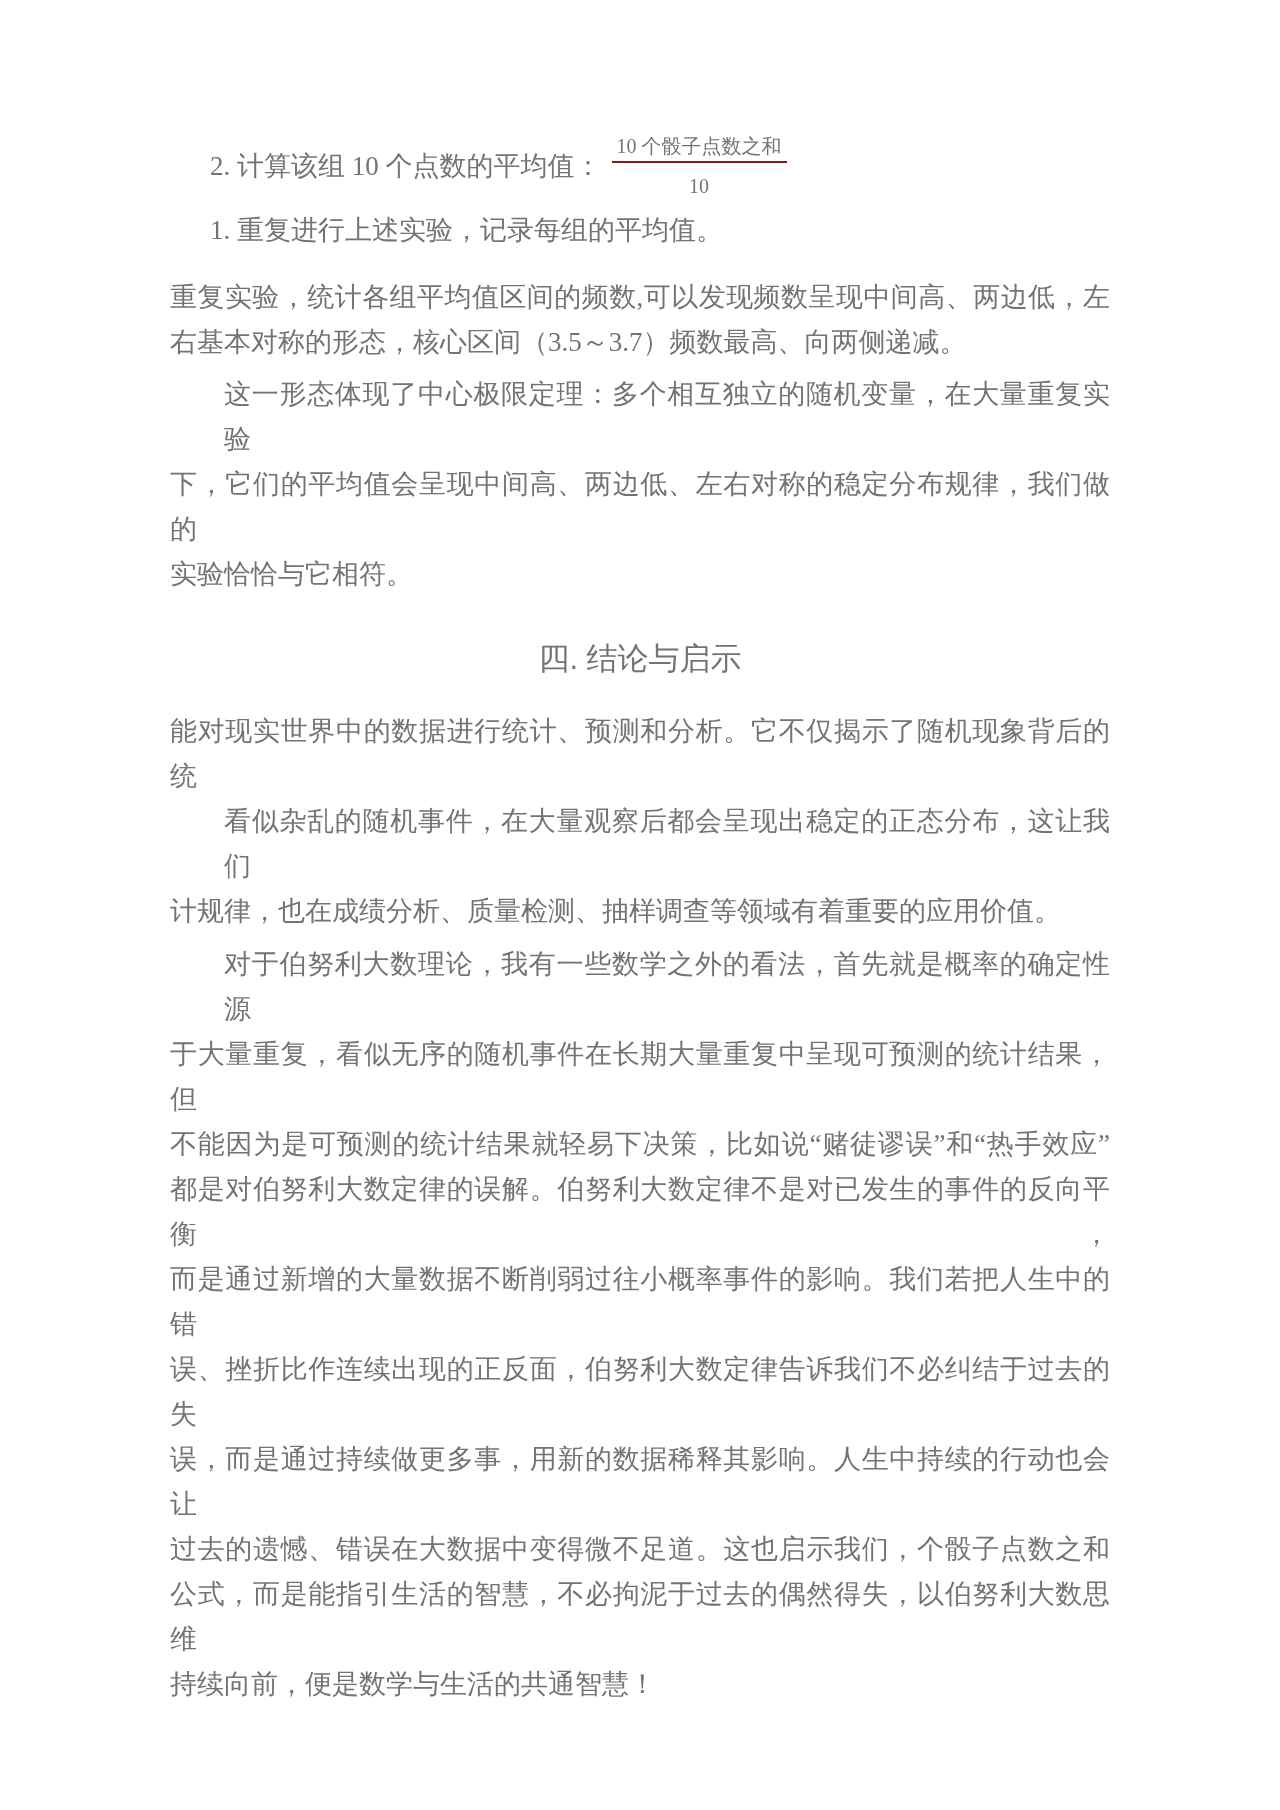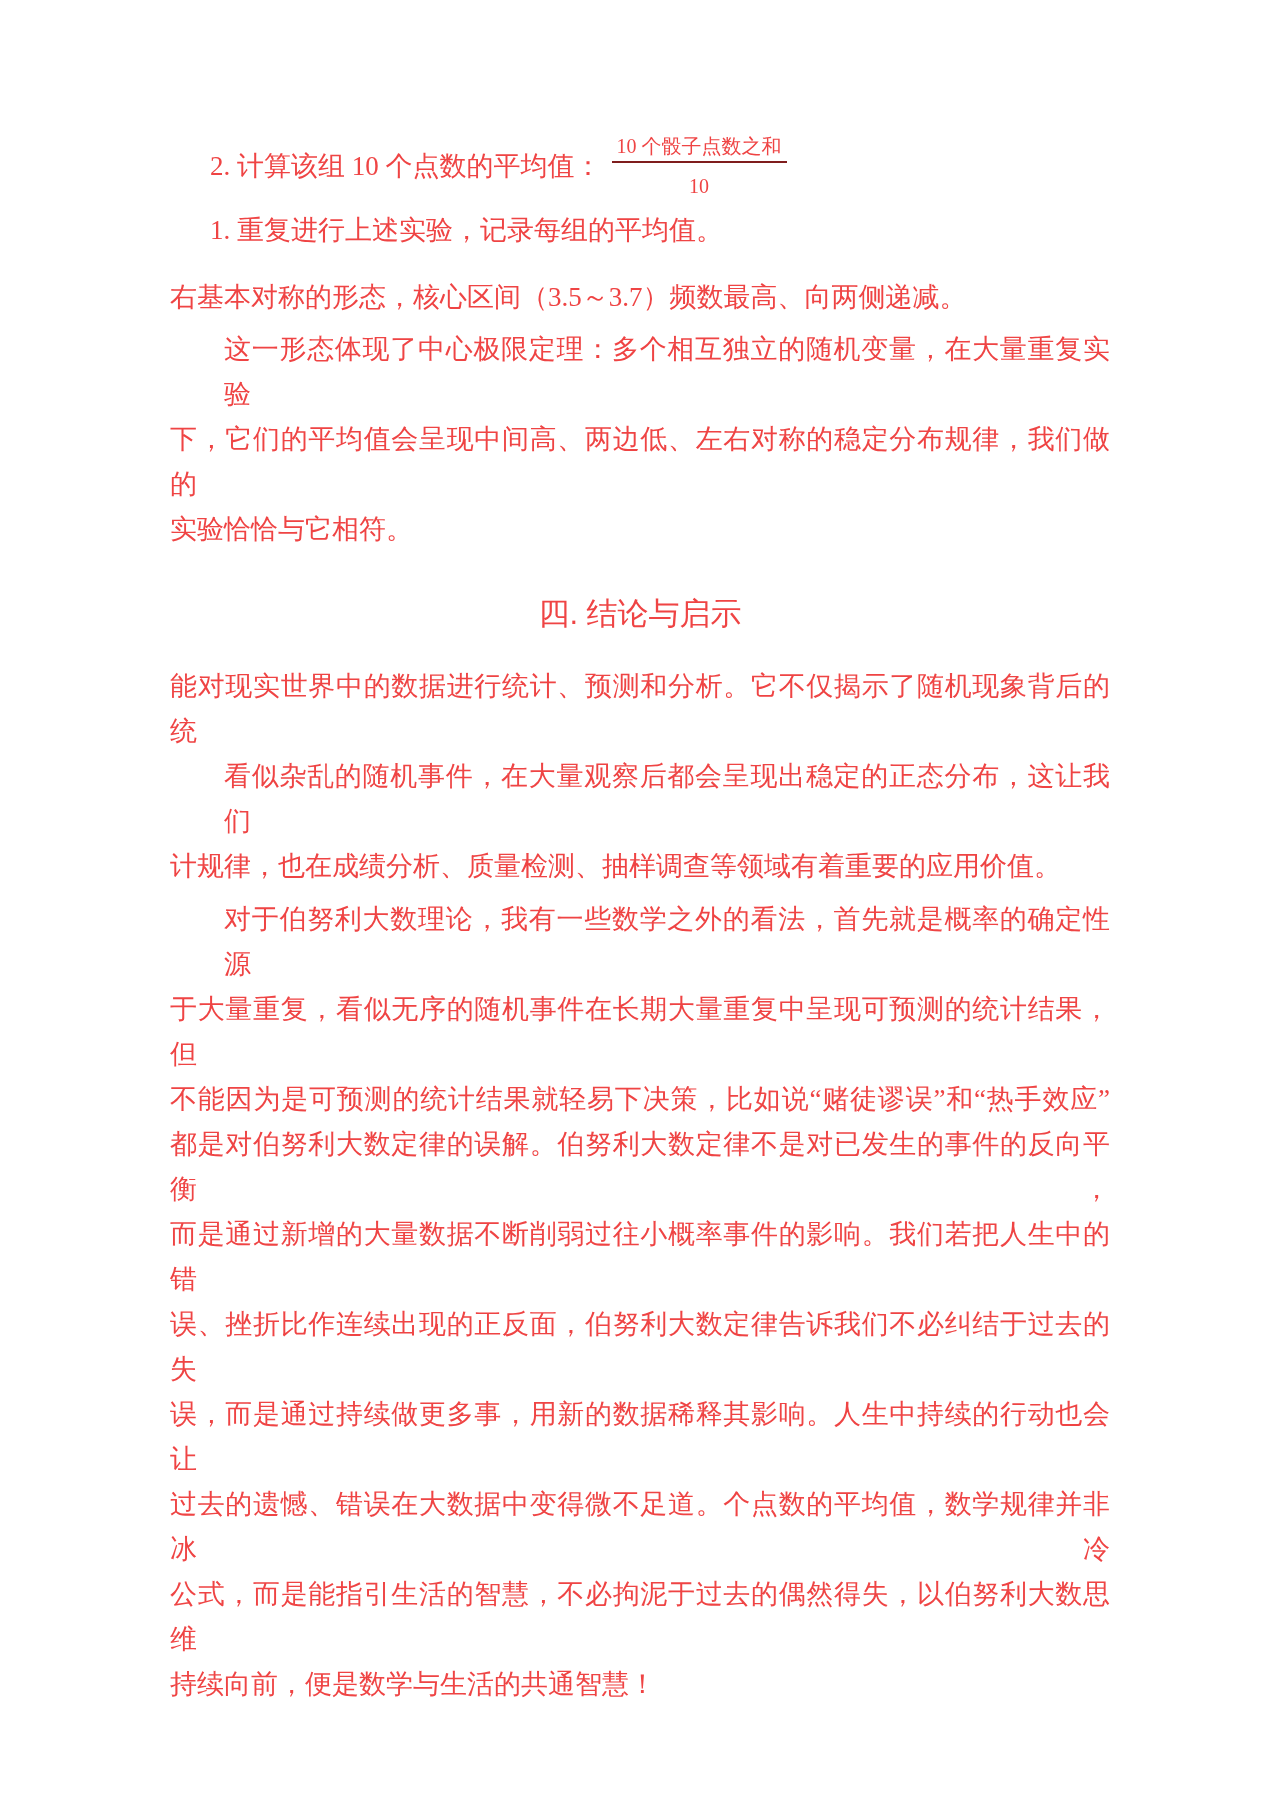--- a/index.html
+++ b/index.html
@@ -6,21 +6,21 @@
     margin: 0;
     padding: 0;
     background: #ffffff;
   }
   .page {
     position: relative;
     width: 1280px;
     height: 1810px;
     margin: 0 auto;
     background: #ffffff;
-    color: #ef4444;
+    color: #737373;
     font-family: "Liberation Serif", "DejaVu Serif", serif;
     font-size: 27px;
     box-sizing: border-box;
     padding: 134px 170px 0 170px;
     overflow: hidden;
   }
   .line {
     line-height: 45px;
     white-space: nowrap;
   }
@@ -88,20 +88,21 @@
     <span>2. 计算该组 10 个点数的平均值：</span>
     <span class="fraction">
       <span class="num">10 个骰子点数之和</span>
       <span class="den">10</span>
     </span>
   </div>
 
   <div class="line step3">1. 重复进行上述实验，记录每组的平均值。</div>
 
   <div class="para-a">
+    <div class="wrapline">重复实验，统计各组平均值区间的频数,可以发现频数呈现中间高、两边低，左</div>
     <div class="lastline">右基本对称的形态，核心区间（3.5～3.7）频数最高、向两侧递减。</div>
   </div>
 
   <div class="para-b">
     <div class="wrapline indent">这一形态体现了中心极限定理：多个相互独立的随机变量，在大量重复实验</div>
     <div class="wrapline">下，它们的平均值会呈现中间高、两边低、左右对称的稳定分布规律，我们做的</div>
     <div class="lastline">实验恰恰与它相符。</div>
   </div>
 
   <div class="section-heading">四. 结论与启示</div>
@@ -113,18 +114,18 @@
   </div>
 
   <div class="para-d">
     <div class="wrapline indent">对于伯努利大数理论，我有一些数学之外的看法，首先就是概率的确定性源</div>
     <div class="wrapline">于大量重复，看似无序的随机事件在长期大量重复中呈现可预测的统计结果，但</div>
     <div class="wrapline">不能因为是可预测的统计结果就轻易下决策，比如说“赌徒谬误”和“热手效应”</div>
     <div class="wrapline">都是对伯努利大数定律的误解。伯努利大数定律不是对已发生的事件的反向平衡，</div>
     <div class="wrapline">而是通过新增的大量数据不断削弱过往小概率事件的影响。我们若把人生中的错</div>
     <div class="wrapline">误、挫折比作连续出现的正反面，伯努利大数定律告诉我们不必纠结于过去的失</div>
     <div class="wrapline">误，而是通过持续做更多事，用新的数据稀释其影响。人生中持续的行动也会让</div>
-    <div class="wrapline">过去的遗憾、错误在大数据中变得微不足道。个点数的平均值，数学规律并非冰冷</div>
+    <div class="wrapline">过去的遗憾、错误在大数据中变得微不足道。这也启示我们，个骰子点数之和</div>
     <div class="wrapline">公式，而是能指引生活的智慧，不必拘泥于过去的偶然得失，以伯努利大数思维</div>
     <div class="lastline">持续向前，便是数学与生活的共通智慧！</div>
   </div>
 
 </div>
 
 </body></html>

